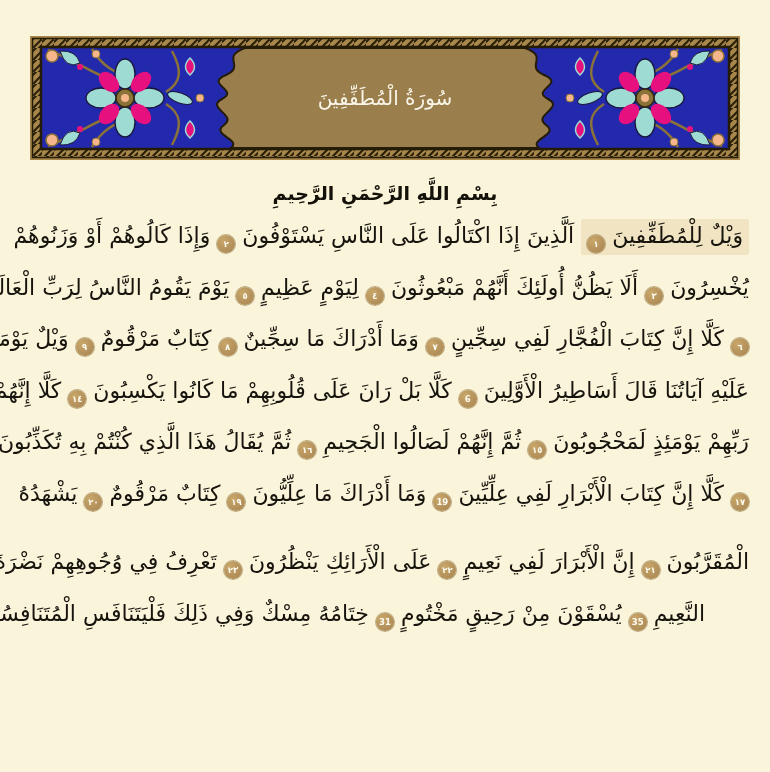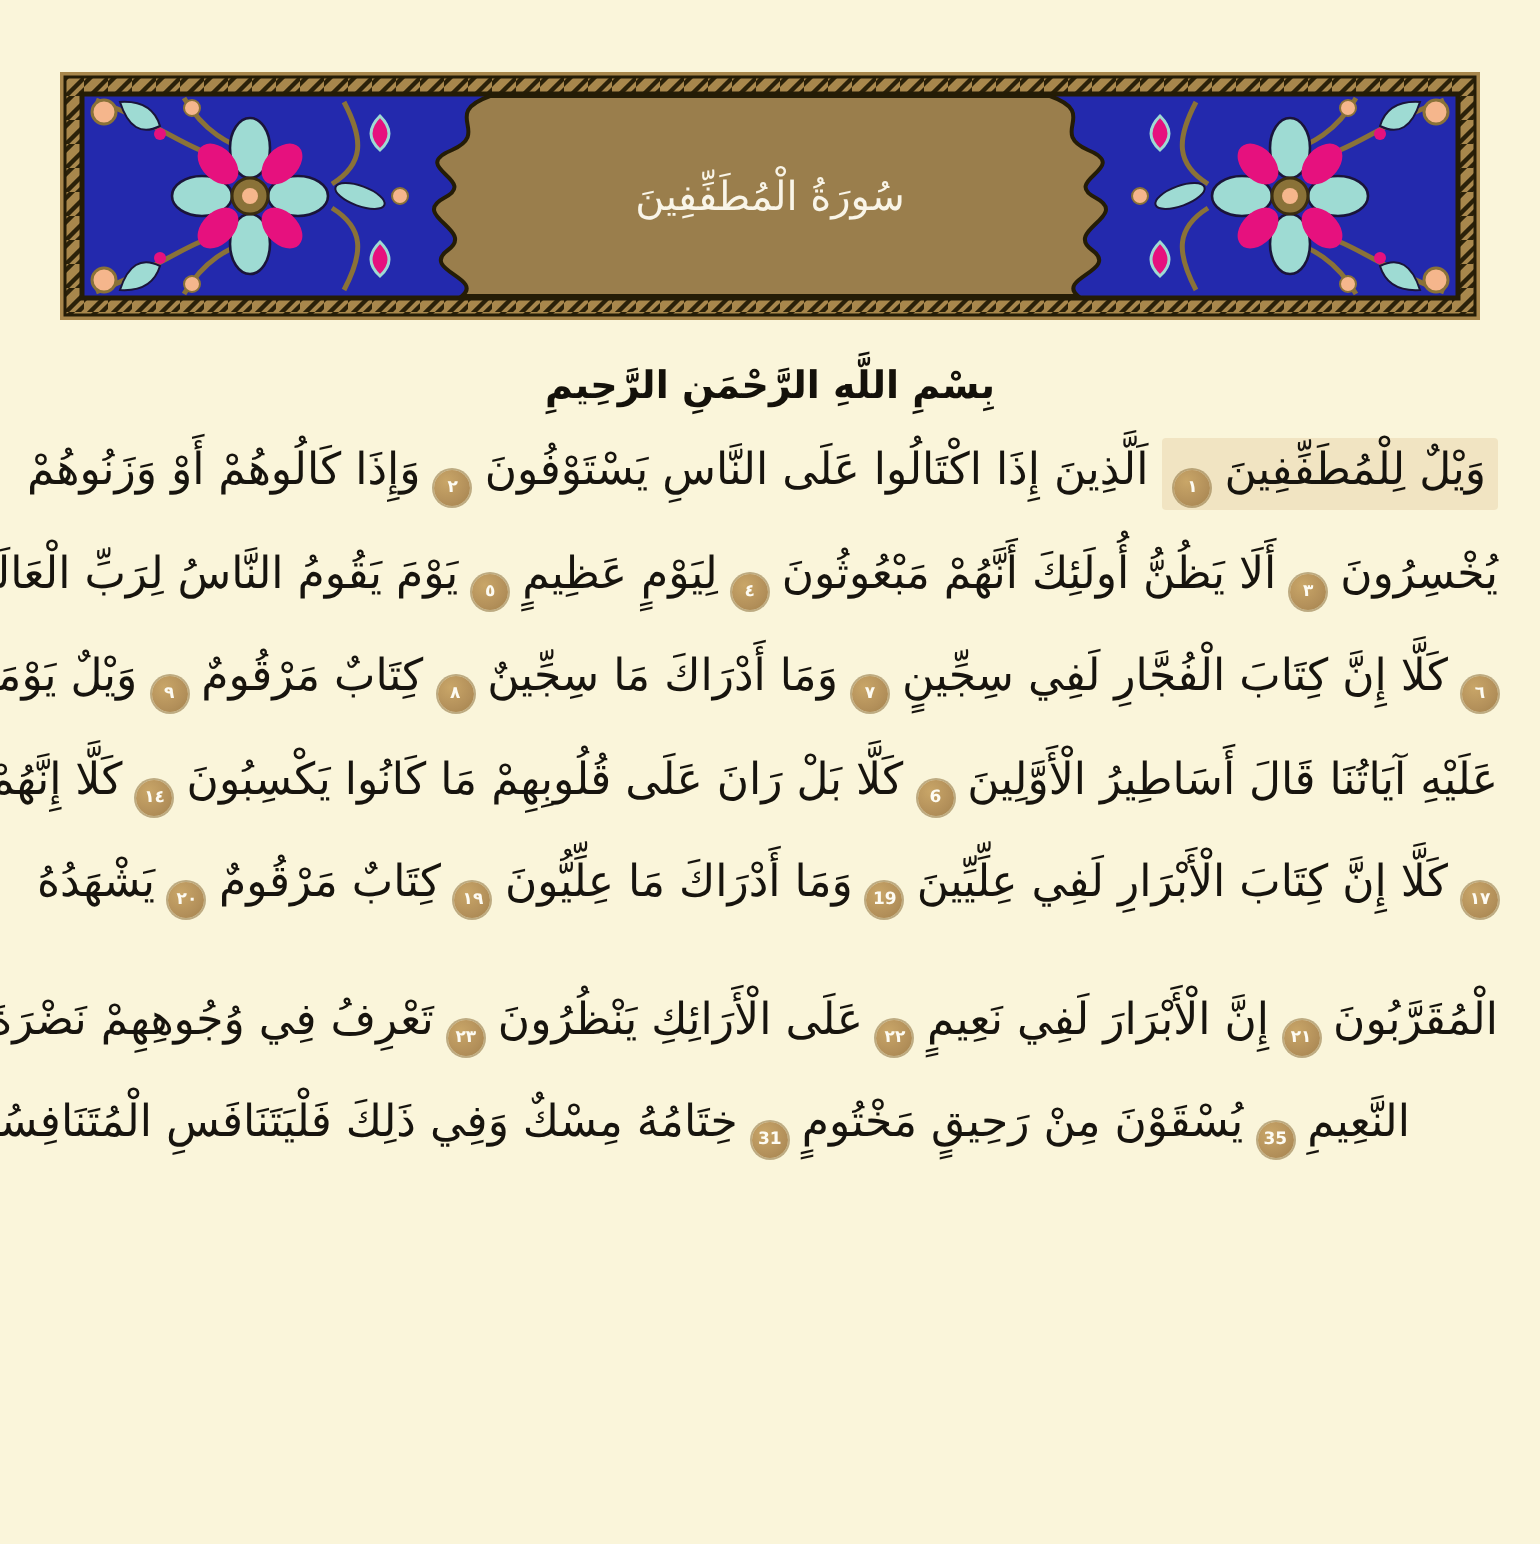--- a/index.html
+++ b/index.html
@@ -119,16 +119,17 @@
   <text x="355" y="69" text-anchor="middle" direction="rtl" font-family="DejaVu Sans, sans-serif" font-size="20" fill="#F9F5E8">سُورَةُ الْمُطَفِّفِينَ</text>
 </svg>
 
 <div class="bismillah">بِسْمِ اللَّهِ الرَّحْمَنِ الرَّحِيمِ</div>
 
 <div class="quran-text" id="quran-lines">
     <div class="quran-line"><span class="highlight"><span class="vtext">وَيْلٌ لِلْمُطَفِّفِينَ</span> <span class="marker">١</span></span> <span class="vtext">اَلَّذِينَ إِذَا اكْتَالُوا عَلَى النَّاسِ يَسْتَوْفُونَ</span> <span class="marker">٢</span> <span class="vtext">وَإِذَا كَالُوهُمْ أَوْ وَزَنُوهُمْ</span></div>
     <div class="quran-line"><span class="vtext">يُخْسِرُونَ</span> <span class="marker">٣</span> <span class="vtext">أَلَا يَظُنُّ أُولَئِكَ أَنَّهُمْ مَبْعُوثُونَ</span> <span class="marker">٤</span> <span class="vtext">لِيَوْمٍ عَظِيمٍ</span> <span class="marker">٥</span> <span class="vtext">يَوْمَ يَقُومُ النَّاسُ لِرَبِّ الْعَالَمِينَ</span></div>
     <div class="quran-line"><span class="marker">٦</span> <span class="vtext">كَلَّا إِنَّ كِتَابَ الْفُجَّارِ لَفِي سِجِّينٍ</span> <span class="marker">٧</span> <span class="vtext">وَمَا أَدْرَاكَ مَا سِجِّينٌ</span> <span class="marker">٨</span> <span class="vtext">كِتَابٌ مَرْقُومٌ</span> <span class="marker">٩</span> <span class="vtext">وَيْلٌ يَوْمَئِذٍ</span></div>
     <div class="quran-line"><span class="vtext">عَلَيْهِ آيَاتُنَا قَالَ أَسَاطِيرُ الْأَوَّلِينَ</span> <span class="marker">6</span> <span class="vtext">كَلَّا بَلْ رَانَ عَلَى قُلُوبِهِمْ مَا كَانُوا يَكْسِبُونَ</span> <span class="marker">١٤</span> <span class="vtext">كَلَّا إِنَّهُمْ عَنْ</span></div>
+    <div class="quran-line"><span class="vtext">رَبِّهِمْ يَوْمَئِذٍ لَمَحْجُوبُونَ</span> <span class="marker">١٥</span> <span class="vtext">ثُمَّ إِنَّهُمْ لَصَالُوا الْجَحِيمِ</span> <span class="marker">١٦</span> <span class="vtext">ثُمَّ يُقَالُ هَذَا الَّذِي كُنْتُمْ بِهِ تُكَذِّبُونَ</span></div>
     <div class="quran-line"><span class="marker">١٧</span> <span class="vtext">كَلَّا إِنَّ كِتَابَ الْأَبْرَارِ لَفِي عِلِّيِّينَ</span> <span class="marker">19</span> <span class="vtext">وَمَا أَدْرَاكَ مَا عِلِّيُّونَ</span> <span class="marker">١٩</span> <span class="vtext">كِتَابٌ مَرْقُومٌ</span> <span class="marker">٢٠</span> <span class="vtext">يَشْهَدُهُ</span></div>
     <div class="quran-line gap"><span class="vtext">الْمُقَرَّبُونَ</span> <span class="marker">٢١</span> <span class="vtext">إِنَّ الْأَبْرَارَ لَفِي نَعِيمٍ</span> <span class="marker">٢٢</span> <span class="vtext">عَلَى الْأَرَائِكِ يَنْظُرُونَ</span> <span class="marker">٢٣</span> <span class="vtext">تَعْرِفُ فِي وُجُوهِهِمْ نَضْرَةَ</span></div>
     <div class="quran-line inset"><span class="vtext">النَّعِيمِ</span> <span class="marker">35</span> <span class="vtext">يُسْقَوْنَ مِنْ رَحِيقٍ مَخْتُومٍ</span> <span class="marker">31</span> <span class="vtext">خِتَامُهُ مِسْكٌ وَفِي ذَلِكَ فَلْيَتَنَافَسِ الْمُتَنَافِسُونَ</span> </div>
   </div>
 
 </body></html>

